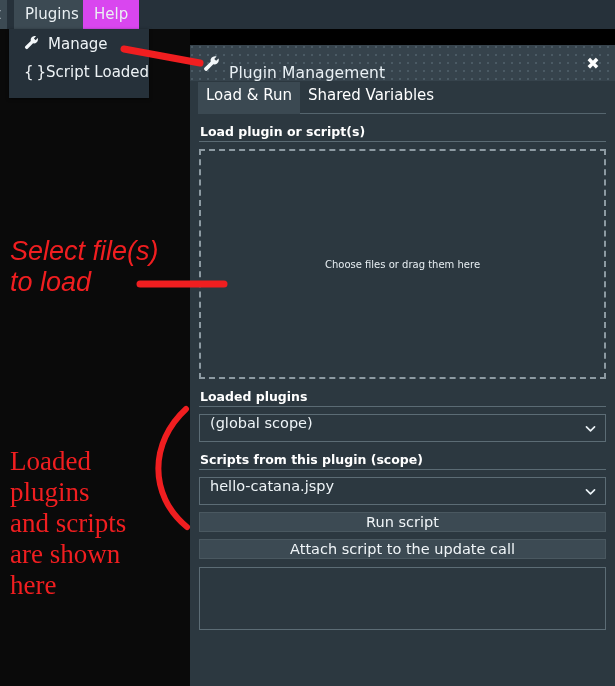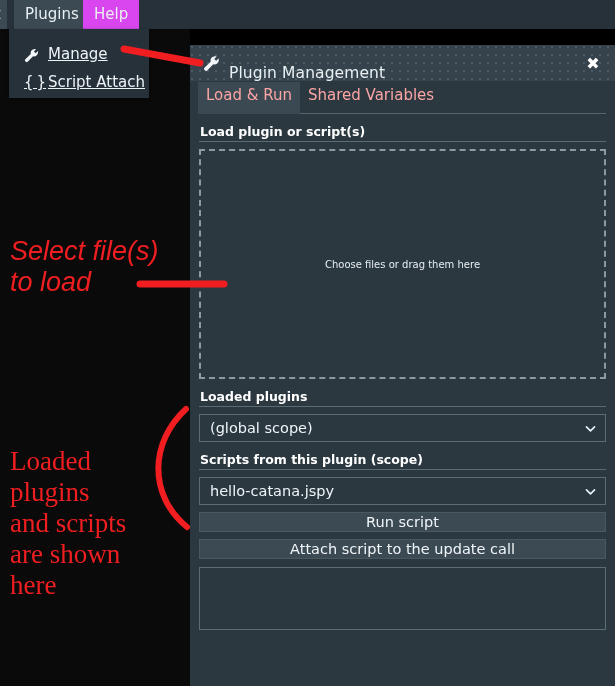--- a/index.html
+++ b/index.html
@@ -71,26 +71,25 @@
     left: 9px; top: 29px;
     width: 140px;
     background: #26313a;
     box-shadow: 0 1px 3px rgba(0,0,0,0.55);
     padding: 6px 0 7px 0;
     box-sizing: border-box;
   }
   .dropdown-row {
     height: 28px;
     display: flex;
-    align-items: flex-end;
+    align-items: flex-start;
     padding-left: 15px;
     color: #eef3f6;
     font-size: 15px;
     white-space: nowrap;
-    text-decoration: underline;
   }
   .dropdown-row .di {
     width: 24px;
     display: inline-flex;
     align-items: center;
     color: #f2f6f8;
   }
 
   
   #plugin-dialog {
@@ -149,21 +148,21 @@
     content: "";
     position: absolute;
     left: 8px; right: 9px; bottom: 0;
     height: 1px;
     background: #55656e;
   }
   .tab {
     height: 32px;
     line-height: 27px;
     padding: 0 8px;
-    color: #fca5a5;
+    color: #ffffff;
     font-size: 15px;
     white-space: nowrap;
     box-sizing: border-box;
     position: relative;
     z-index: 2;
   }
   .tab.active {
     background: #3b4952;
   }
 
@@ -200,21 +199,20 @@
     color: #e7eef2;
     font-size: 10px;
   }
 
   
   .select-box {
     height: 28px;
     border: 1px solid #5c6c75;
     background: #2c3840;
     display: flex;
-    align-items: center;
     box-sizing: border-box;
     padding: 0 8px 0 10px;
     margin-bottom: 2px;
   }
   .select-value {
     flex: 1;
     color: #eef4f7;
     font-size: 14.5px;
     white-space: nowrap;
     overflow: hidden;
@@ -285,21 +283,21 @@
   <div class="dropdown-row">
     <span class="di">
       <svg width="15" height="15" viewBox="0 0 16 16">
         <path d="M11.3 1.1a4.2 4.2 0 0 0-4.1 5.2L1.4 12.1a1.3 1.3 0 0 0 0 1.9l.6.6a1.3 1.3 0 0 0 1.9 0l5.8-5.8a4.2 4.2 0 0 0 5.2-4.1c0-.5-.1-1-.3-1.4l-2.2 2.2-1.8-1.8L12.8 1.4c-.5-.2-1-.3-1.5-.3z" fill="#f3f7f9"></path>
       </svg>
     </span>
     <span>Manage</span>
   </div>
   <div class="dropdown-row">
     <span class="di braces-icon">{ }</span>
-    <span>Script Attach</span>
+    <span>Script Loaded</span>
   </div>
 </div>
 
 <div id="plugin-dialog">
 
   <div id="dialog-titlebar">
     <span id="dialog-title-icon">
       <svg width="17" height="17" viewBox="0 0 16 16">
         <path d="M11.3 1.1a4.2 4.2 0 0 0-4.1 5.2L1.4 12.1a1.3 1.3 0 0 0 0 1.9l.6.6a1.3 1.3 0 0 0 1.9 0l5.8-5.8a4.2 4.2 0 0 0 5.2-4.1c0-.5-.1-1-.3-1.4l-2.2 2.2-1.8-1.8L12.8 1.4c-.5-.2-1-.3-1.5-.3z" fill="#f3f7f9"></path>
       </svg>

